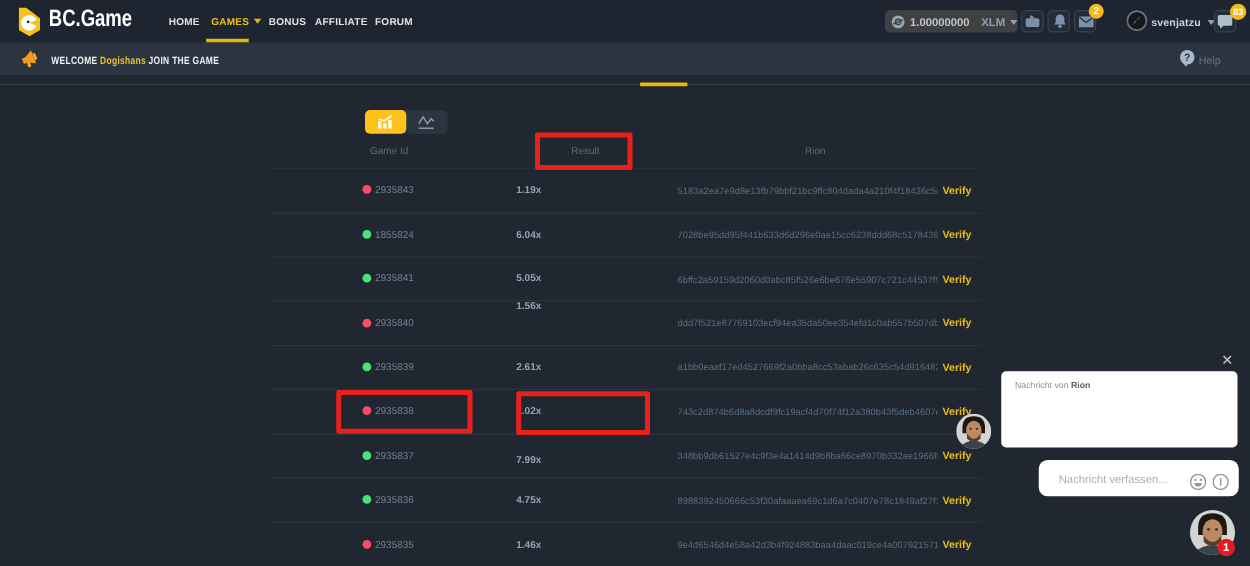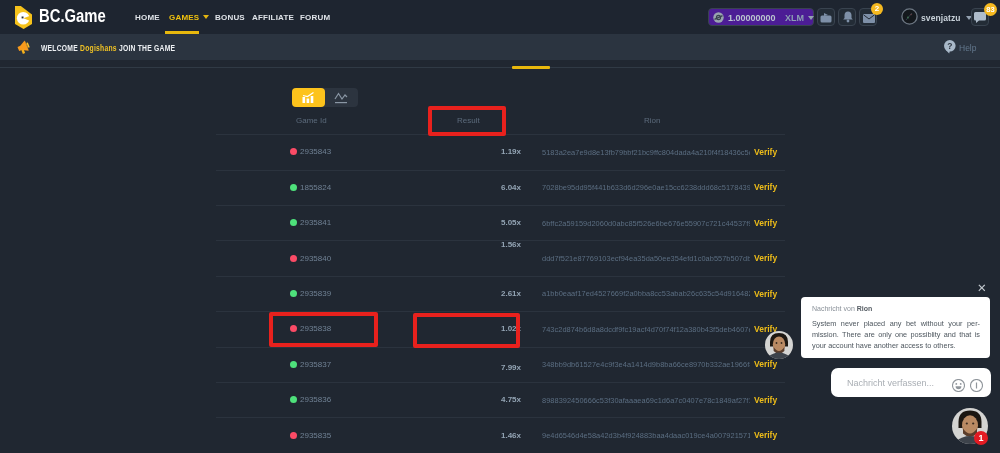--- a/index.html
+++ b/index.html
@@ -28,21 +28,21 @@
 
   #toggle { position:absolute; left:292px; top:88px; width:66px; height:19px; background:#2c343f; border-radius:4px; }
   #toggleY { position:absolute; left:0; top:0; width:33px; height:19px; background:#fdc31c; border-radius:4px; }
 
   .th { position:absolute; top:116px; font-size:8px; color:#5c6b7c; }
   .sep { position:absolute; left:216px; width:569px; height:1px; background:#2b333e; }
   .dot { position:absolute; width:7px; height:7px; border-radius:50%; }
   .dot.r { background:#fb4b66; }
   .dot.g { background:#4ee17b; }
   .gid { position:absolute; left:300px; font-size:8px; color:#6f8093; }
-  .res { position:absolute; left:413px; width:108px; text-align:right; font-size:8px; font-weight:bold; color:#93a4b4; }
+  .res { position:absolute; left:413px; width:108px; text-align:left; font-size:8px; font-weight:bold; color:#93a4b4; }
   .hash { position:absolute; left:542px; width:208px; font-size:7.4px; color:#5b6e82; white-space:nowrap; overflow:hidden; letter-spacing:0.05px;}
   .verify { position:absolute; left:754px; width:31px; font-size:8.5px; font-weight:bold; color:#edbc19; }
 
   .redrect { position:absolute; border:4px solid #e8211d; border-radius:2px; }
 
   
   #card { position:absolute; left:801px; top:297px; width:189px; height:61px; background:#fff; border-radius:4px; }
   #cardhdr { position:absolute; left:11px; top:8px; font-size:7px; color:#8a9199; }
   #cardmsg { position:absolute; left:11px; top:20.5px; width:168px; font-size:7.3px; line-height:11.4px; color:#4d565e; }
   .jline { text-align:justify; text-align-last:justify; }
@@ -62,21 +62,21 @@
       <rect x="6.6" y="10.5" width="1.9" height="1.9" fill="#262b31"></rect>
     </svg>
     <div id="logoTxt">BC.Game</div>
     <div class="navitem" style="left:135px">HOME</div>
     <div class="navitem" style="left:169px;color:#f0c10e">GAMES<span class="caret"></span></div>
     <div class="abs" style="left:165px;top:31px;width:34px;height:2.5px;background:#e8b80d"></div>
     <div class="navitem" style="left:215px">BONUS</div>
     <div class="navitem" style="left:252px">AFFILIATE</div>
     <div class="navitem" style="left:300px">FORUM</div>
 
-    <div class="abs" style="left:708px;top:8px;width:106px;height:18px;border:1px solid #39434f;border-radius:4px;background:#4c1d95">
+    <div class="abs" style="left:708px;top:8px;width:106px;height:18px;border:1px solid #39434f;border-radius:4px;background:#404040">
       <svg class="abs" style="left:4px;top:3px" width="11" height="11" viewBox="0 0 11 11">
         <circle cx="5.5" cy="5.5" r="5.2" fill="#99a4b0"></circle>
         <path d="M1.5,7.3 L9.5,3.7" stroke="#39434f" stroke-width="1.3"></path>
         <circle cx="5.5" cy="5.5" r="2.1" fill="none" stroke="#39434f" stroke-width="1.1"></circle>
       </svg>
       <span class="abs" style="left:19px;top:4px;font-size:9px;font-weight:bold;color:#b9c4cf">1.00000000</span>
       <span class="abs" style="left:76px;top:4px;font-size:9px;font-weight:bold;color:#8ca0b3">XLM</span>
       <span class="caret grey abs" style="left:95px;top:7px"></span>
     </div>
 
@@ -215,25 +215,20 @@
   <div class="hash" style="top:430.9px">9e4d6546d4e58a42d3b4f924883baa4daac019ce4a00792157173</div>
   <div class="verify" style="top:430.1px">Verify</div>
 
   <div class="redrect" style="left:428px;top:106px;width:78px;height:30px"></div>
   <div class="redrect" style="left:269px;top:312px;width:109px;height:35px"></div>
   <div class="redrect" style="left:413px;top:313px;width:107px;height:35px"></div>
 
   <div id="closex">✕</div>
   <div id="card">
     <div id="cardhdr">Nachricht von <b style="color:#565d64">Rion</b></div>
-    <div id="cardmsg">
-        <div class="jline">System never placed any bet without your per-</div>
-        <div class="jline">mission. There are only one possiblity and that is</div>
-        <div>your account have another access to others.</div>
-      </div>
   </div>
 
   <svg class="abs" style="left:765px;top:331px" width="28" height="28" viewBox="0 0 28 28">
     <defs>
         <clipPath id="c1">
           <circle cx="14" cy="14" r="14"></circle>
         </clipPath>
       </defs>
     <g clip-path="url(#c1)">
       <rect width="28" height="28" fill="#d4d4d2"></rect>

